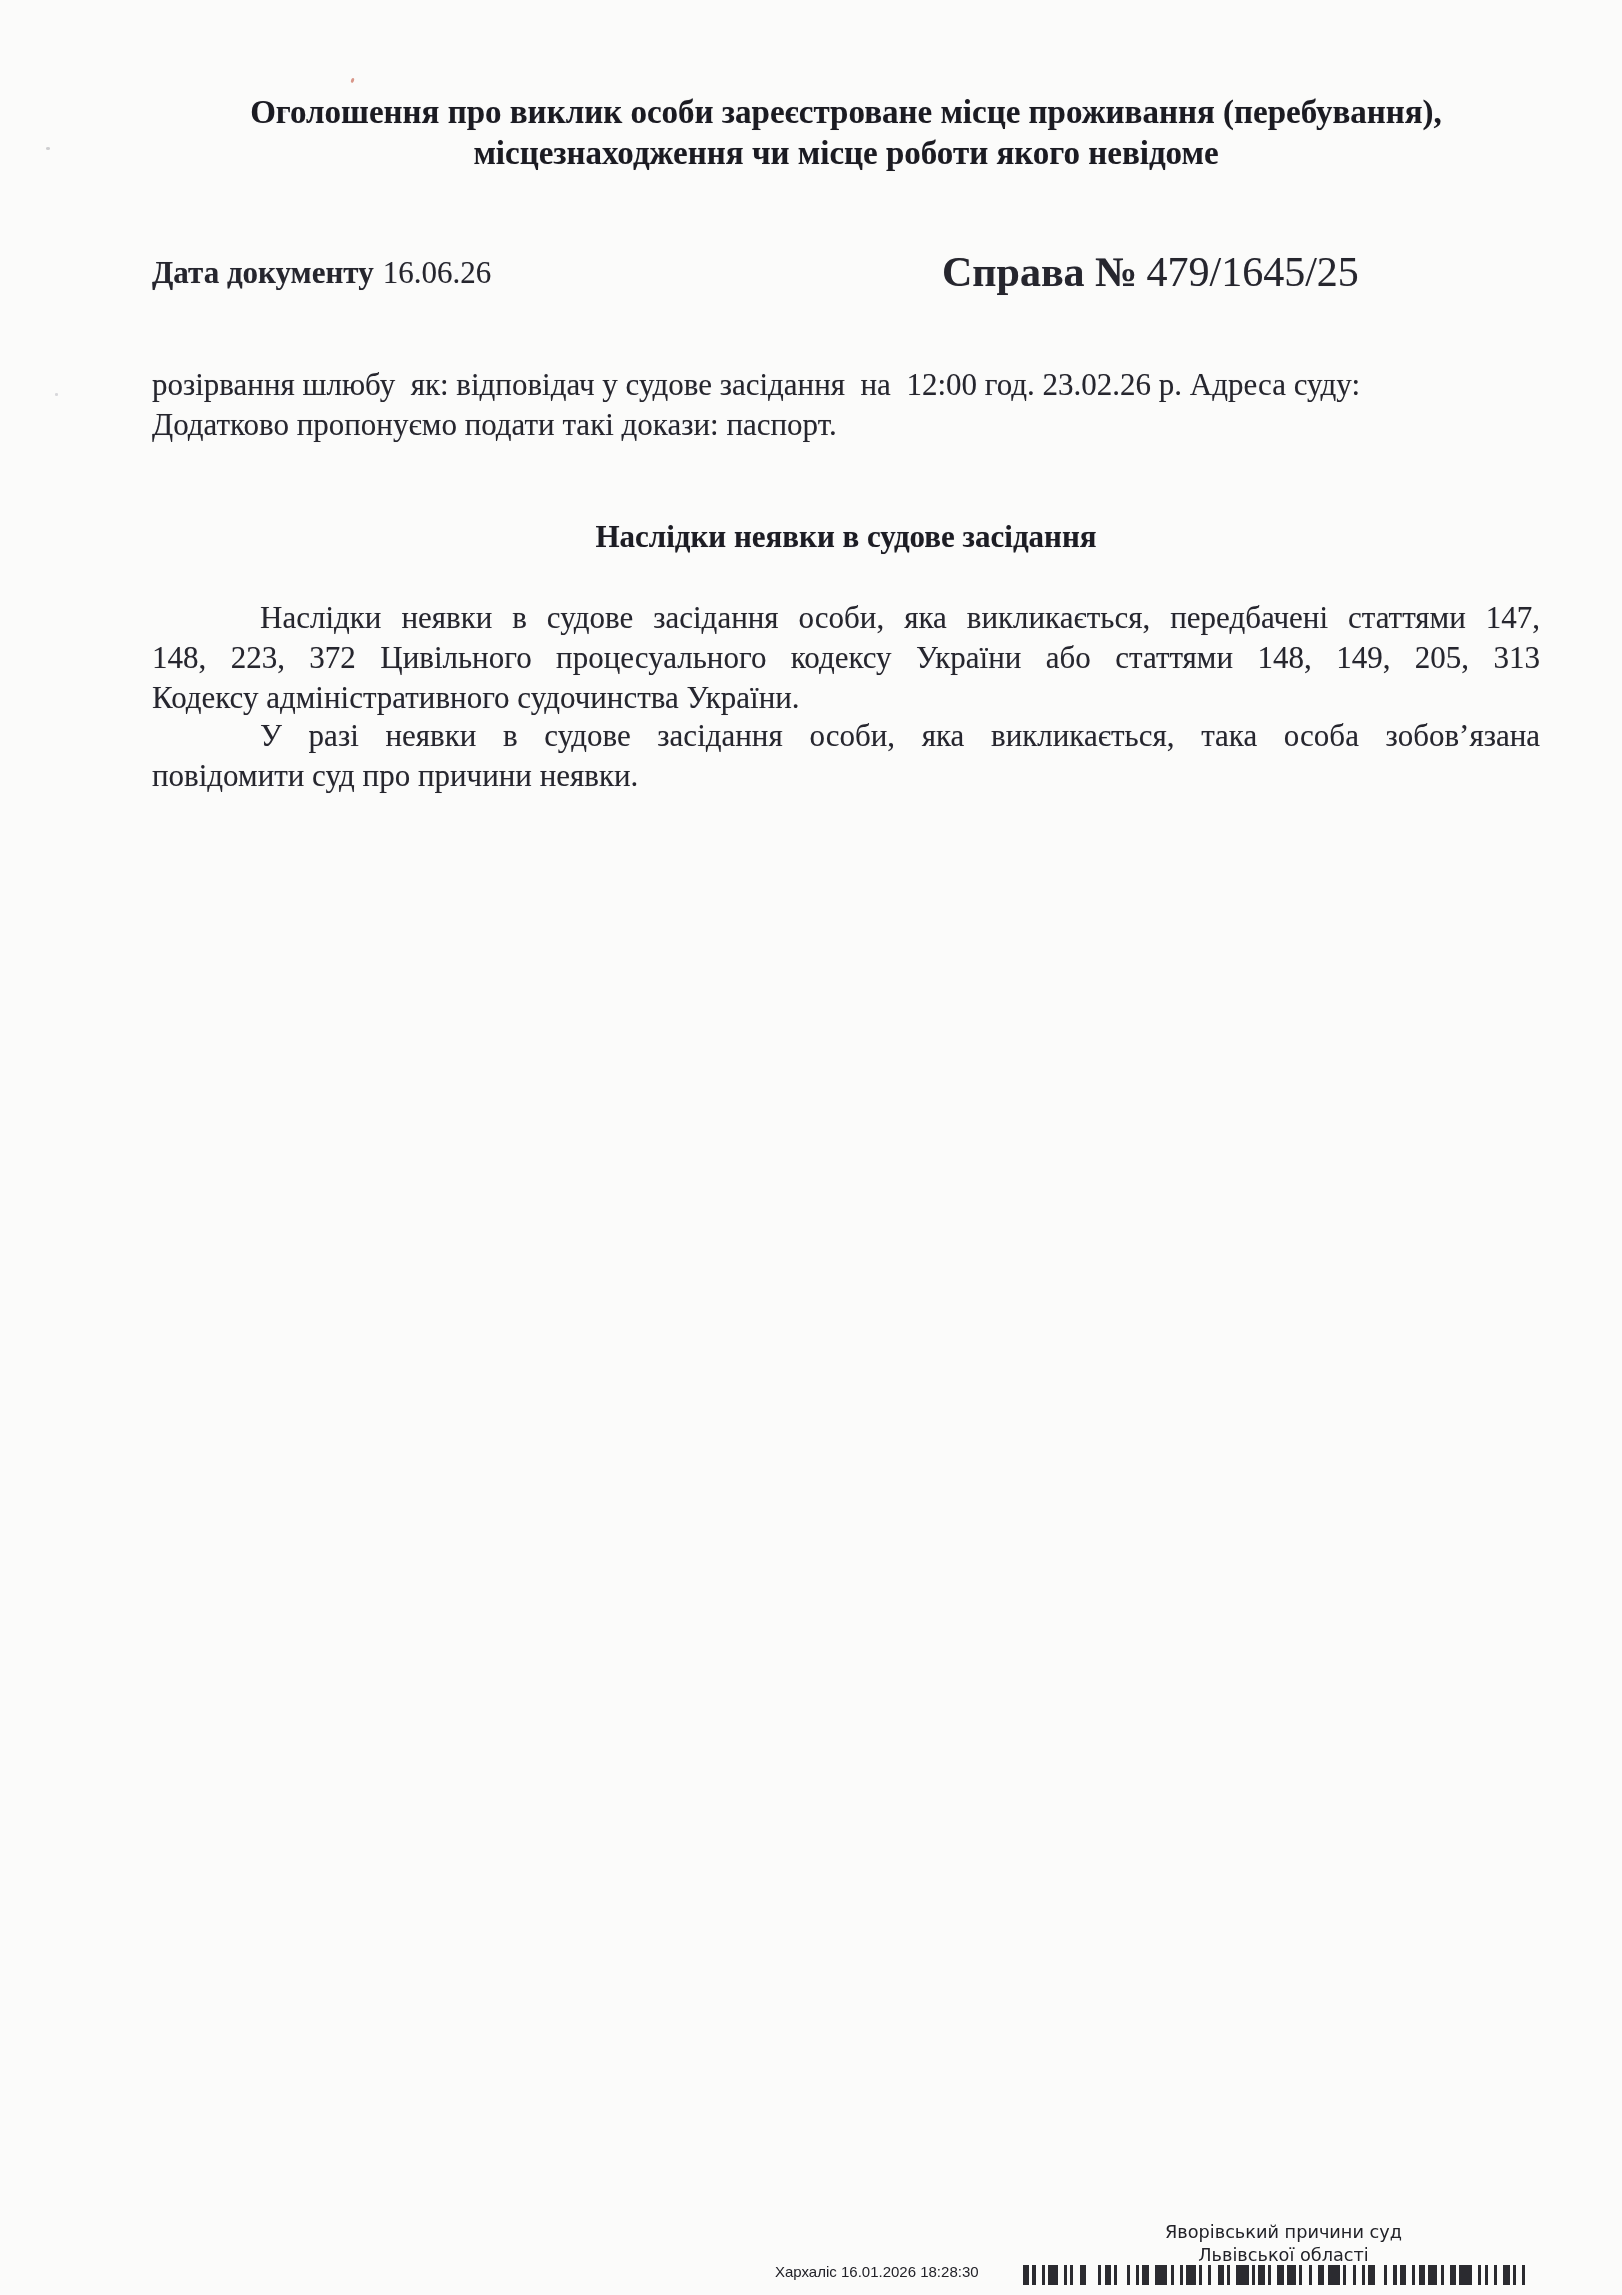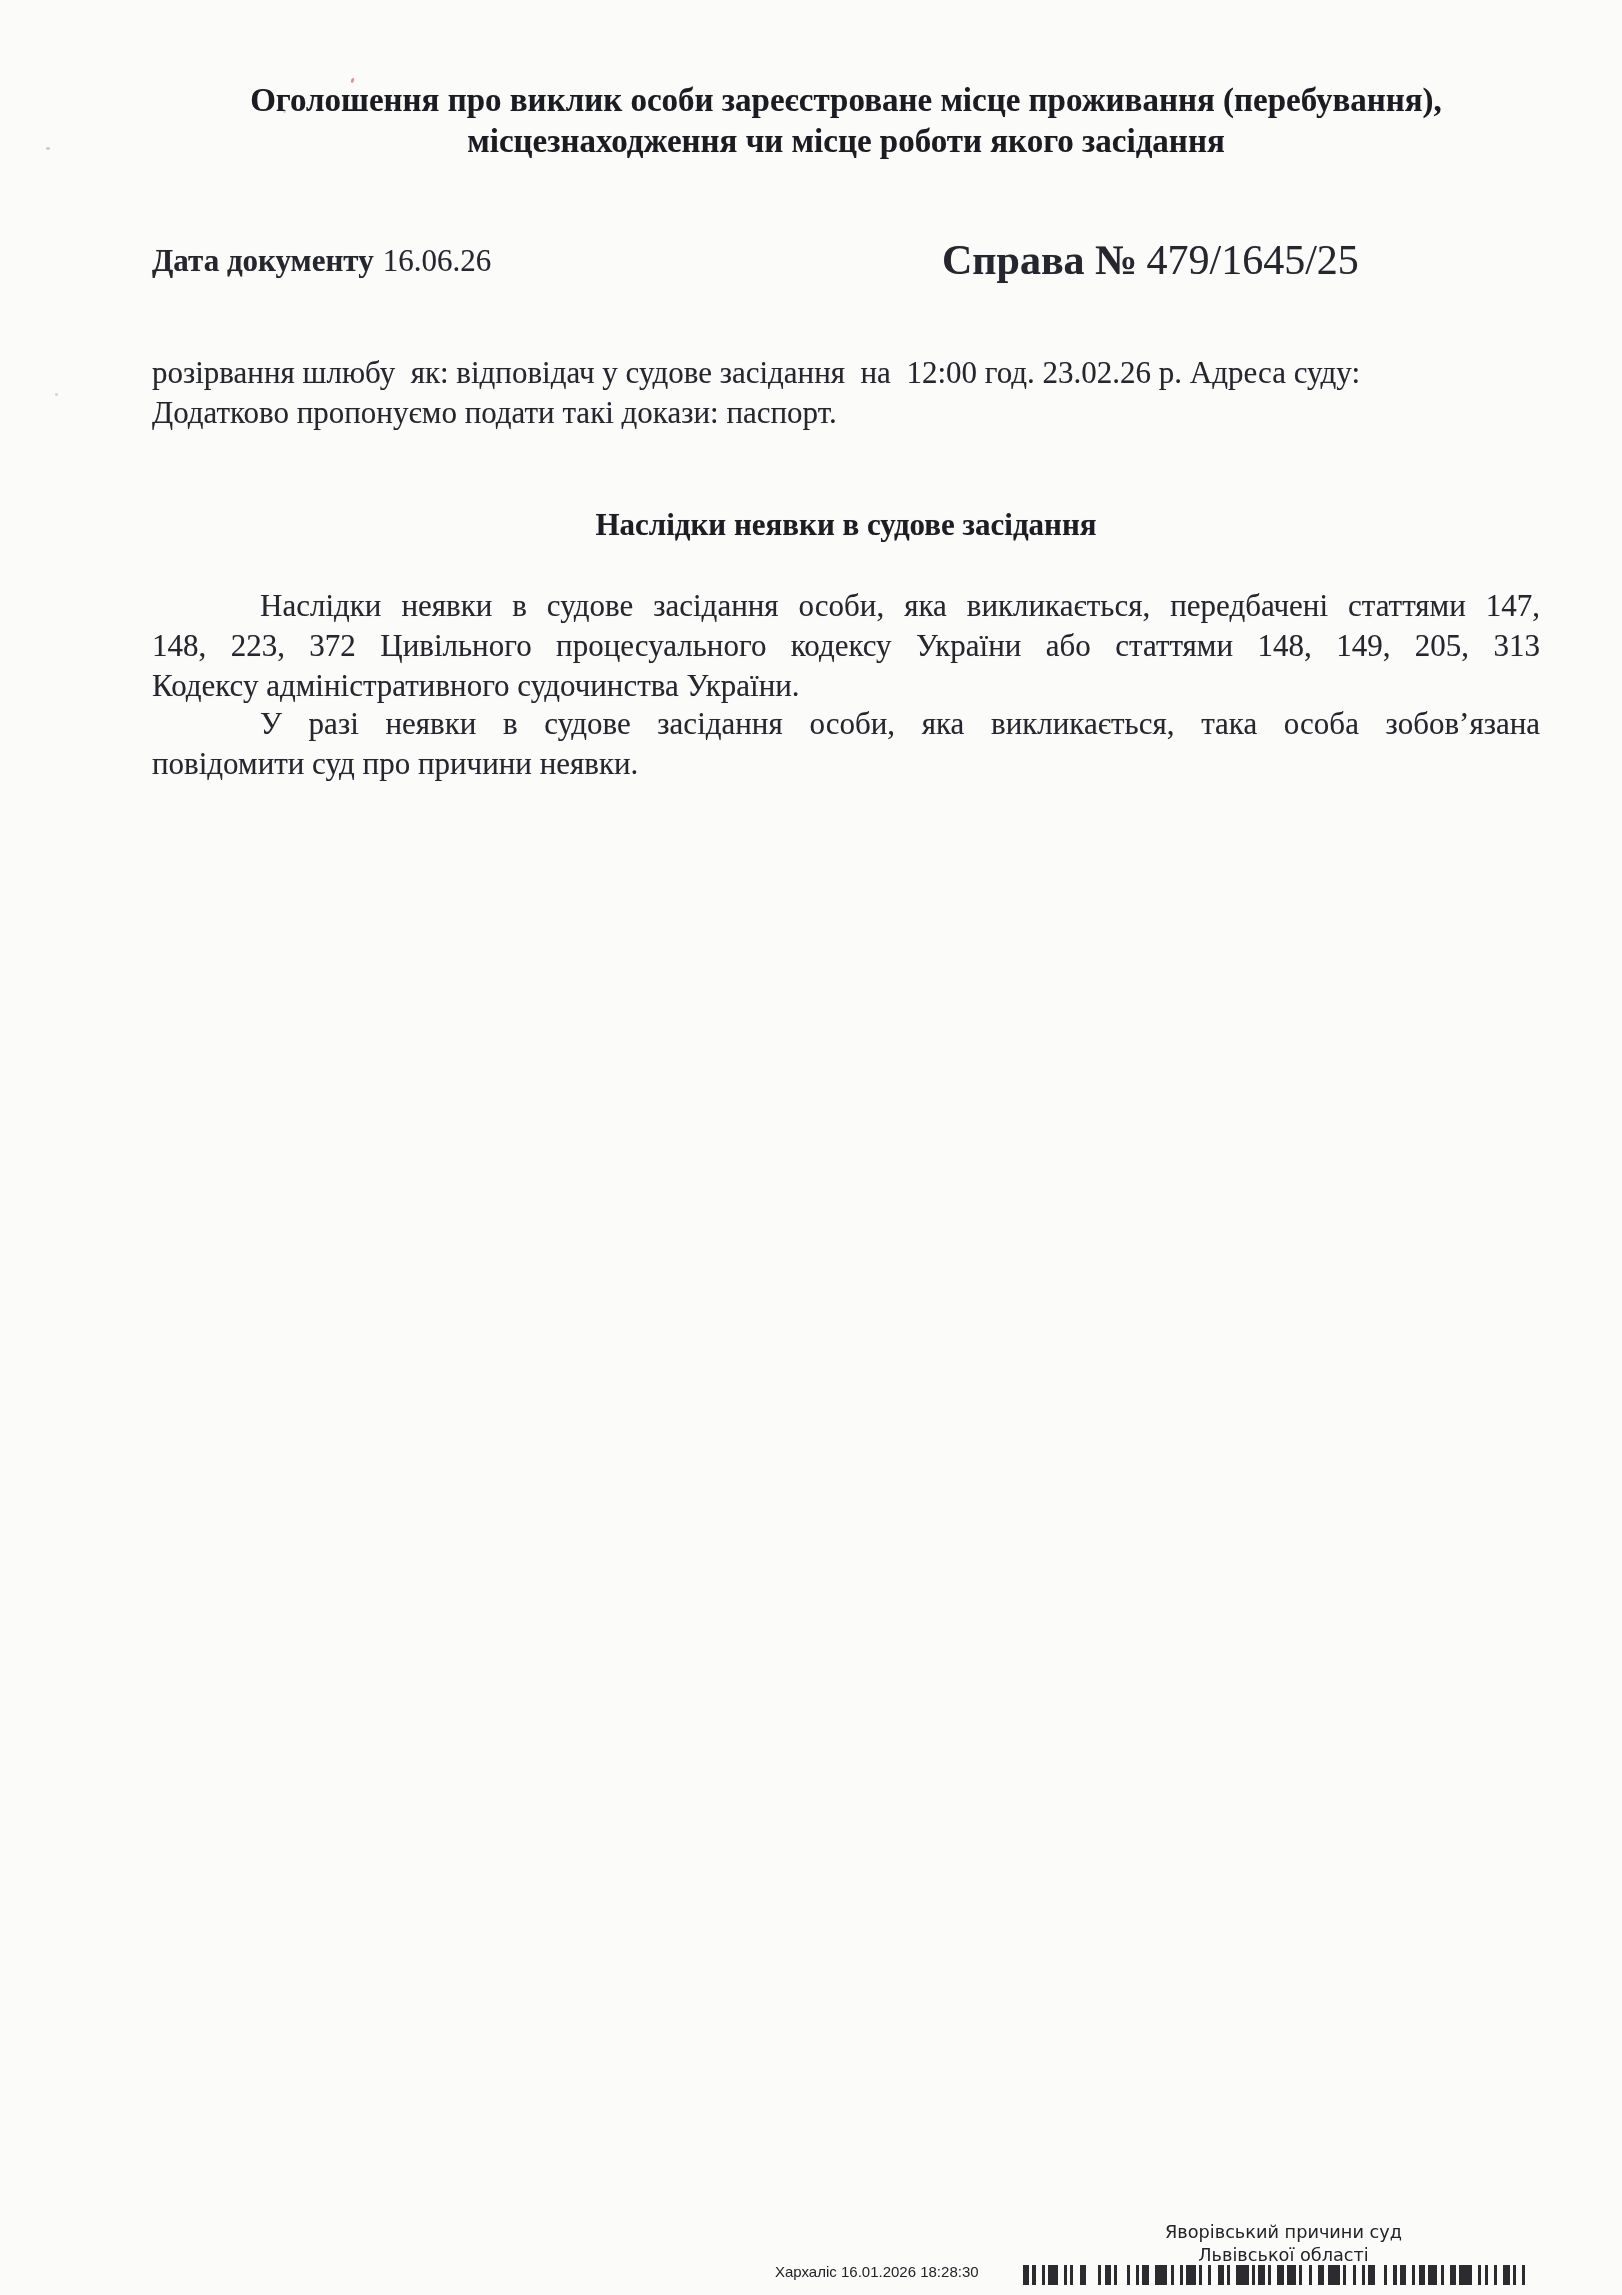--- a/index.html
+++ b/index.html
@@ -6,21 +6,21 @@
   body{
     width:1623px;height:2295px;
     background:#f4f4f2;
     font-family:"Liberation Serif","DejaVu Serif",serif;
   }
   .page{
     position:relative;width:1623px;height:2295px;
     background:#fbfbfa;overflow:hidden;
     color:#26262e;
   }
-  .doc-text{text-shadow:0 0 0.7px rgba(40,40,55,.30);}
+  .doc-text{text-shadow:0 0 0.7px rgba(40,40,55,.30);margin-top:12px;}
   .doc-title{
     position:absolute;top:80px;left:152px;width:1388px;
     font-size:33px;line-height:41px;font-weight:bold;
     text-align:center;color:#1b1b22;
   }
   .meta-date{position:absolute;top:241px;left:152px;font-size:31px;line-height:39px;white-space:nowrap;}
   .meta-case{position:absolute;top:241px;left:942px;font-size:42px;line-height:39px;white-space:nowrap;}
   .b{font-weight:bold;text-align:right;}
   .lblgap{margin-right:9.2px;}
   .para{position:absolute;left:152px;width:1388px;font-size:31px;}
@@ -56,21 +56,21 @@
   .speck.gray{width:3.9px;height:2.6px;background:rgba(90,90,100,.28);}
   .speck.gray2{width:2.6px;height:2.6px;background:rgba(90,90,110,.22);}
 </style>
 </head>
 <body>
 
 <div class="page">
 
   <header class="doc-title doc-text">
     <div>Оголошення про виклик особи зареєстроване місце проживання (перебування),</div>
-    <div>місцезнаходження чи місце роботи якого засідання</div>
+    <div>місцезнаходження чи місце роботи якого невідоме</div>
   </header>
 
   <div class="meta-date doc-text">
     <span class="b lblgap">Дата документу</span><span>16.06.26</span>
   </div>
 
   <div class="meta-case doc-text">
     <span class="b lblgap">Справа №</span><span>479/1645/25</span>
   </div>
 

